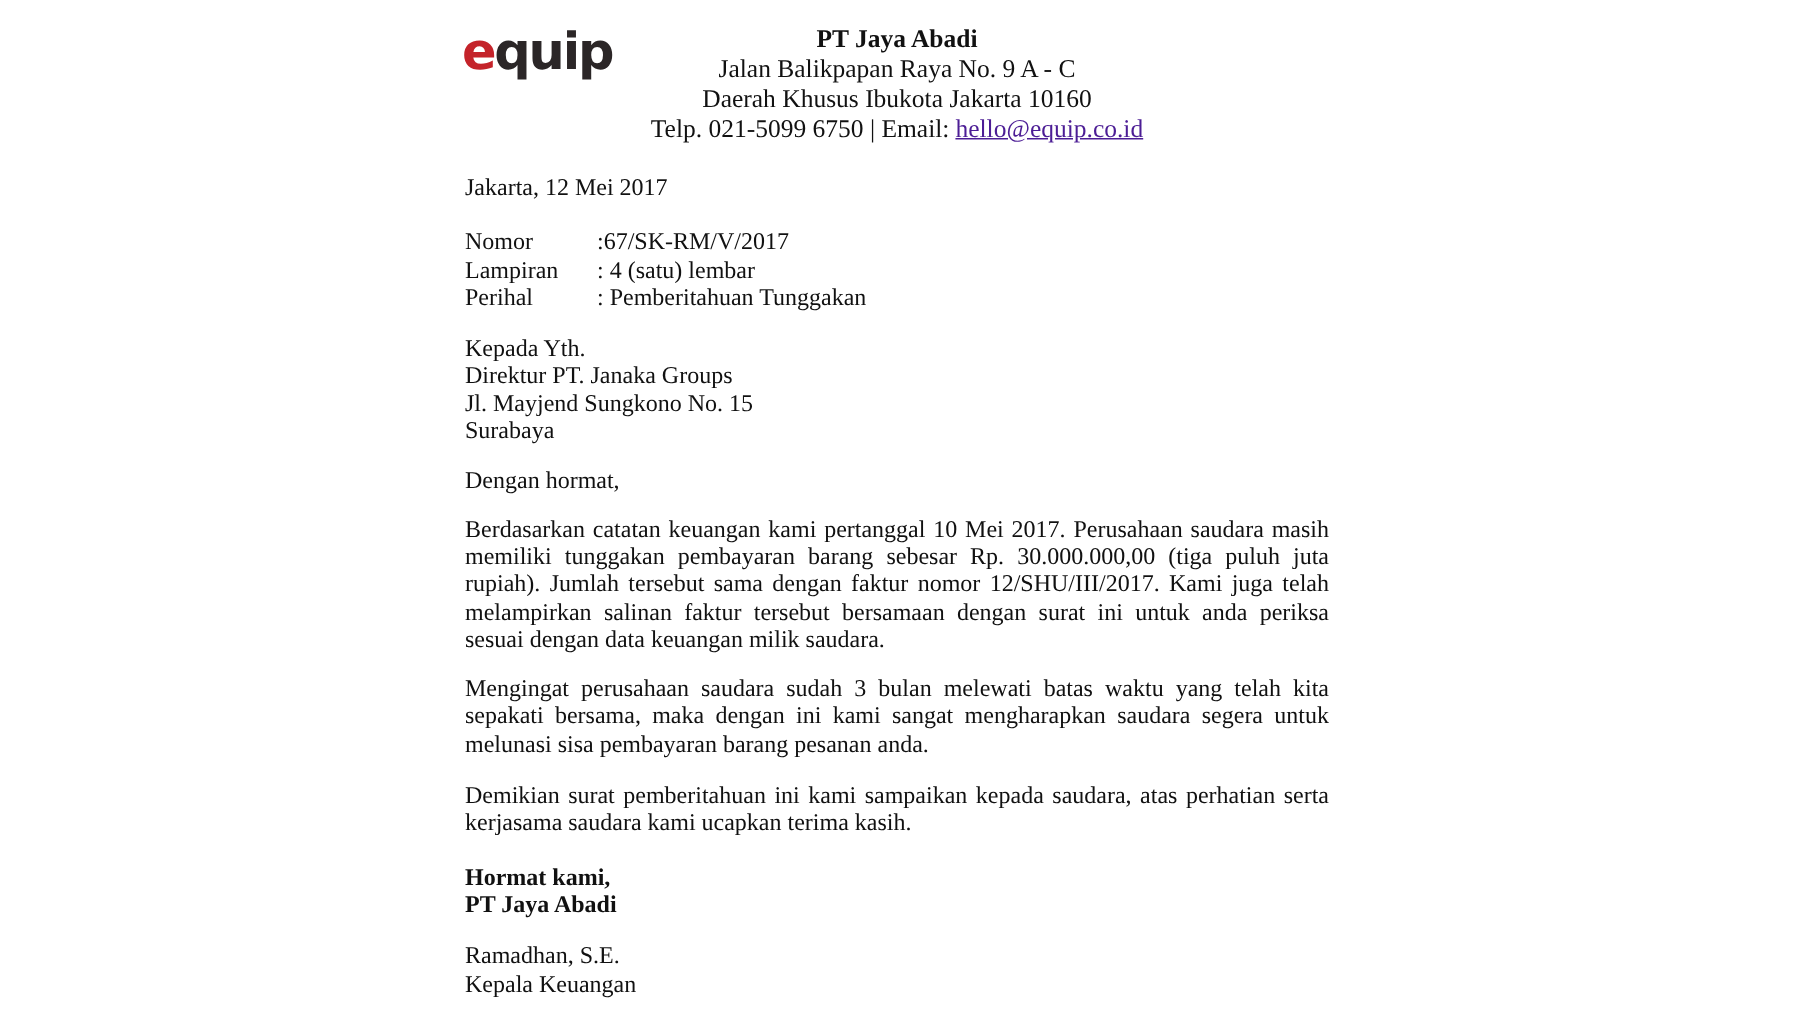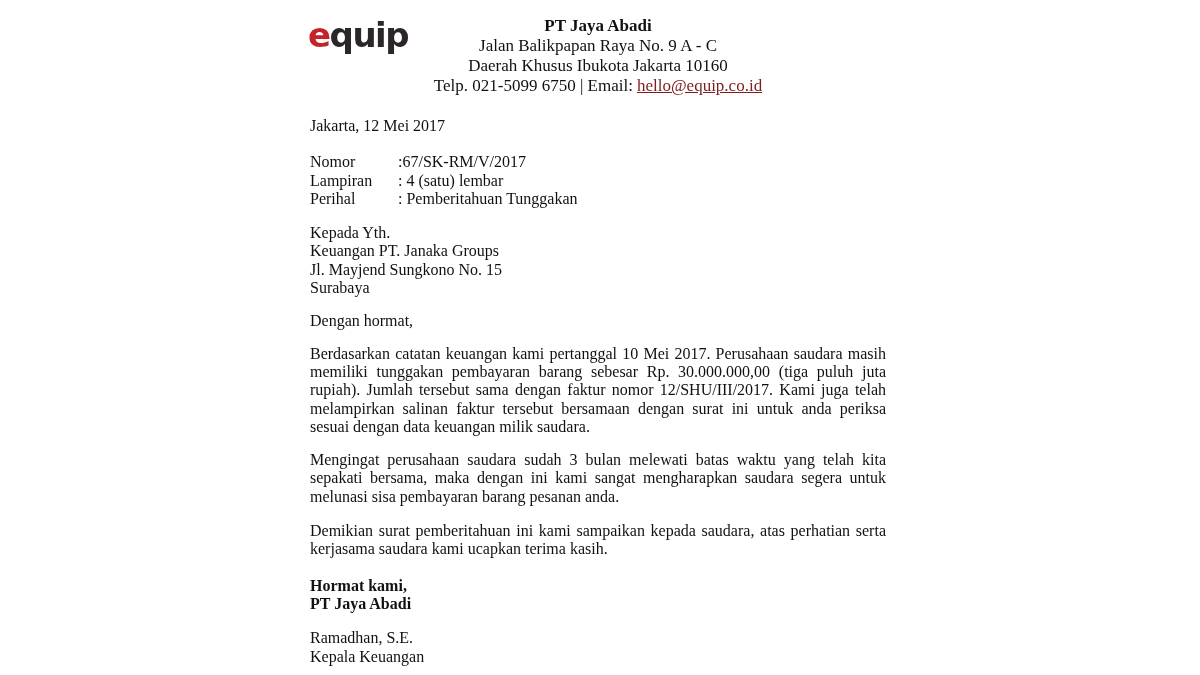--- a/index.html
+++ b/index.html
@@ -41,21 +41,21 @@
     top: 18px;
     font-family: "DejaVu Sans", sans-serif;
     font-weight: bold;
     font-size: 34px;
     line-height: 1;
     letter-spacing: -1.5px;
     color: #2b2627;
   }
   .logo .logo-e { color: #c4232a; }
   .email-link {
-    color: #7f1d1d;
+    color: #4c1d95;
     text-decoration: underline;
     margin-left: 4px;
   }
 
   
   .date-line {
     margin-top: 21px;
     text-align: left;
   }
 
@@ -113,21 +113,21 @@
         <span class="meta-value">: 4 (satu) lembar</span>
       </div>
       <div class="meta-row">
         <span class="meta-label">Perihal</span>
         <span class="meta-value">: Pemberitahuan Tunggakan</span>
       </div>
     </div>
 
     <div class="recipient">
       <span class="line">Kepada Yth.</span>
-      <span class="line">Keuangan PT. Janaka Groups</span>
+      <span class="line">Direktur PT. Janaka Groups</span>
       <span class="line">Jl. Mayjend Sungkono No. 15</span>
       <span class="line">Surabaya</span>
     </div>
 
     <div class="salutation">Dengan hormat,</div>
 
     <p class="para para-1">Berdasarkan catatan keuangan kami pertanggal 10 Mei 2017. Perusahaan saudara masih memiliki tunggakan pembayaran barang sebesar Rp. 30.000.000,00 (tiga puluh juta rupiah). Jumlah tersebut sama dengan faktur nomor 12/SHU/III/2017. Kami juga telah melampirkan salinan faktur tersebut bersamaan dengan surat ini untuk anda periksa sesuai dengan data keuangan milik saudara.</p>
     <p class="para para-2">Mengingat perusahaan saudara sudah 3 bulan melewati batas waktu yang telah kita sepakati bersama, maka dengan ini kami sangat mengharapkan saudara segera untuk melunasi sisa pembayaran barang pesanan anda.</p>
     <p class="para para-3">Demikian surat pemberitahuan ini kami sampaikan kepada saudara, atas perhatian serta kerjasama saudara kami ucapkan terima kasih.</p>
 

